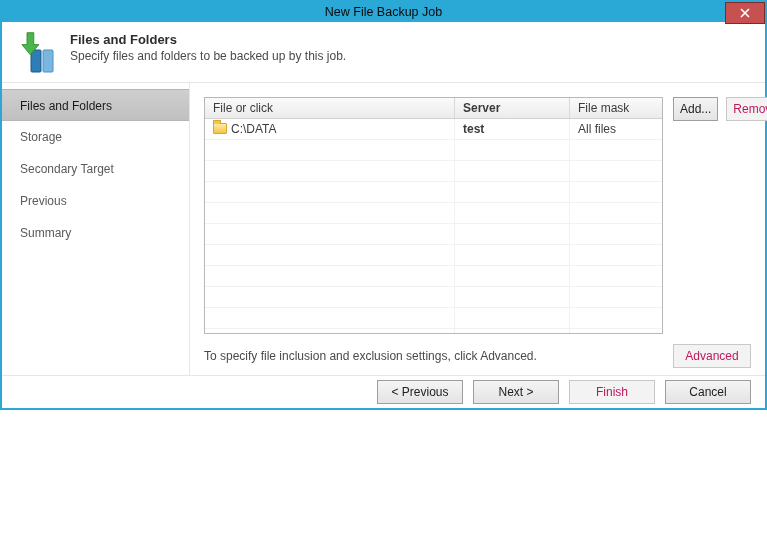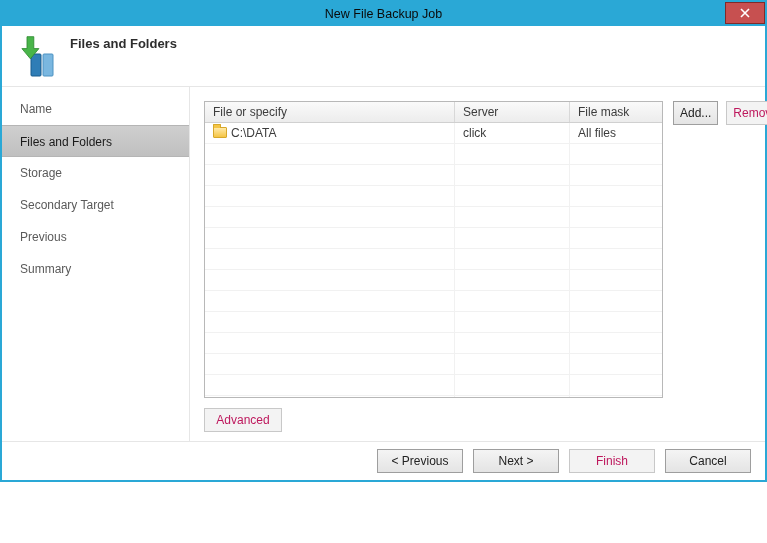--- a/index.html
+++ b/index.html
@@ -8,21 +8,21 @@
     font-family: "Segoe UI", Tahoma, sans-serif;
     font-size: 12px;
     color: #3c3c3c;
     background: #fff;
     width: 767px;
     height: 543px;
     overflow: hidden;
   }
   .window {
     width: 767px;
-    height: 482px;
+    height: 410px;
     border: 2px solid #2aa8d6;
     background: #ffffff;
     position: relative;
     display: flex;
     flex-direction: column;
   }
   
   .titlebar {
     height: 28px;
     background: #2aa8d6;
@@ -155,21 +155,21 @@
     border-right: 1px solid #f1f1f1;
     font-size: 12px;
     color: #3c3c3c;
     display: flex;
     align-items: center;
     gap: 4px;
     overflow: hidden;
   }
   .grid-body .rowline .cell:last-child { border-right: none; }
   .col-a { width: 250px; }
-  .col-b { width: 115px; }
+  .col-b { width: 115px; font-weight: bold; }
   .col-c { flex: 1 1 auto; }
   .side-btns {
     width: 78px;
     display: flex;
     flex-direction: row;
     gap: 8px;
   }
   button.btn {
     height: 24px;
     font-family: inherit;
@@ -241,51 +241,51 @@
   <div class="banner">
     <div class="icon">
       <svg width="42" height="42" viewBox="0 0 42 42">
         <rect x="15" y="18" width="10" height="22" rx="1" fill="#2f7db6" stroke="#185d8e"></rect>
         <rect x="27" y="18" width="10" height="22" rx="1" fill="#7ab7e0" stroke="#4c92c2"></rect>
         <path d="M20 2 L20 16 L14 16 L24 28 L34 16 L28 16 L28 2 Z" fill="#49b54a" stroke="#2e8a2f" transform="translate(-6,-1) scale(0.85)"></path>
       </svg>
     </div>
     <div class="txt">
       <div class="h">Files and Folders</div>
+      <div class="sub">Specify files and folders to be backed up by this job.</div>
     </div>
   </div>
 
   <div class="body">
 
     <div class="nav">
-      <div class="item">Name</div>
       <div class="item active">Files and Folders</div>
       <div class="item">Storage</div>
       <div class="item">Secondary Target</div>
       <div class="item">Previous</div>
       <div class="item">Summary</div>
     </div>
 
     <div class="content">
 
       <div class="table-area">
 
         <div class="grid-wrap">
           <div class="grid-header">
-            <div class="col col-a">File or specify</div>
+            <div class="col col-a">File or click</div>
             <div class="col col-b">Server</div>
             <div class="col col-c">File mask</div>
           </div>
           <div class="grid-body">
             <div class="rowline">
               <div class="cell col-a">
                 <span class="folder-icon"></span>
                 <span>C:\DATA</span>
               </div>
-              <div class="cell col-b">click</div>
+              <div class="cell col-b">test</div>
               <div class="cell col-c">All files</div>
             </div>
 
             <div class="rowline">
                 <div class="cell col-a"></div>
                 <div class="cell col-b"></div>
                 <div class="cell col-c"></div>
               </div>
             <div class="rowline">
                 <div class="cell col-a"></div>
@@ -360,20 +360,21 @@
           </div>
         </div>
 
         <div class="side-btns">
           <button class="btn">Add...</button>
           <button class="btn" disabled="">Remove</button>
         </div>
       </div>
 
       <div class="hint-row">
+        <div class="hint">To specify file inclusion and exclusion settings, click Advanced.</div>
         <button class="btn" style="width:78px" disabled="">Advanced</button>
       </div>
 
       <div style="height:6px"></div>
     </div>
   </div>
 
   <div class="footer">
     <button class="btn">&lt; Previous</button>
     <button class="btn">Next &gt;</button>

